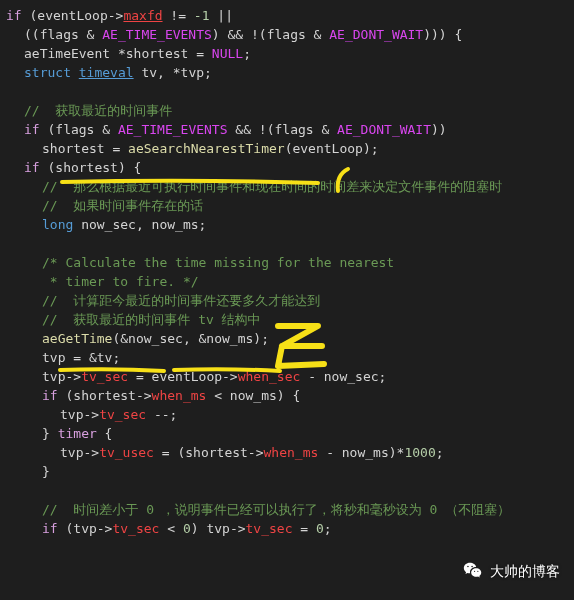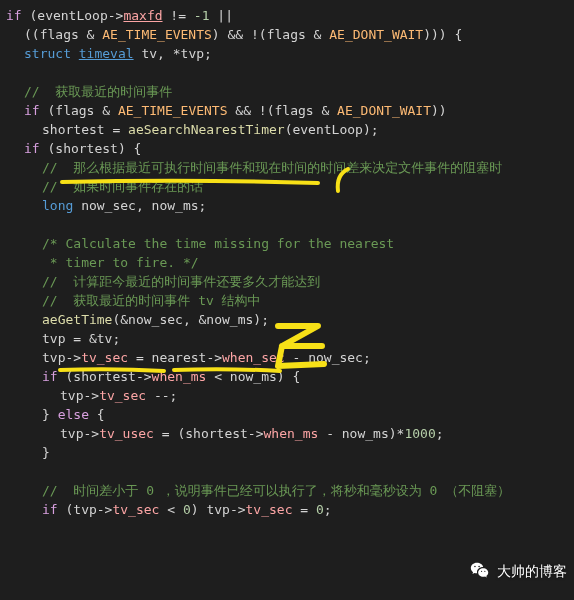--- a/index.html
+++ b/index.html
@@ -4,63 +4,64 @@
 <style>
 *{margin:0;padding:0;box-sizing:border-box}
 body{background:#1e1e1e;font-family:Consolas,Monaco,monospace;font-size:13px;line-height:19px;color:#d4d4d4;padding:6px 0 0 6px;width:574px;height:600px;overflow:hidden;position:relative}
 .line{white-space:pre}
 .kw{color:#d8a0df}
 .typ{color:#569cd6}
 .fn{color:#dcdcaa}
 .num{color:#b5cea8}
 .com{color:#6a9955}
 .op{color:#d4d4d4}
-.mac{color:#fdba74}
-.mbr{color:#fca5a5}
+.mac{color:#d946ef}
+.mbr{color:#ef4444}
 .ul{text-decoration:underline}
 .i1{padding-left:18px}
 .i2{padding-left:36px}
 .i3{padding-left:54px}
 .anno{position:absolute;pointer-events:none}
 .hl1{left:60px;top:172px;width:260px;height:8px}
 .hl1 svg,.hl2 svg,.hl3 svg,.hl4 svg,.hl5 svg{width:100%;height:100%}
 .hl2{left:330px;top:165px;width:30px;height:30px}
 .hl3{left:58px;top:360px;width:108px;height:8px}
 .hl4{left:270px;top:318px;width:60px;height:54px}
 .hl5{left:172px;top:360px;width:110px;height:8px}
-.watermark{position:absolute;right:7px;bottom:18px;display:flex;align-items:center;gap:6px;color:#fff;font-family:sans-serif;font-size:14px;text-shadow:0 0 3px rgba(0,0,0,.8)}
+.watermark{position:absolute;right:14px;bottom:18px;display:flex;align-items:center;gap:6px;color:#fff;font-family:sans-serif;font-size:14px;text-shadow:0 0 3px rgba(0,0,0,.8)}
 .wechat{width:22px;height:22px;border-radius:4px;display:flex;align-items:center;justify-content:center}
 .wechat svg{width:22px;height:22px}
 </style>
 </head>
 <body>
 
 <div>
 <div class="line"><span class="kw">if</span><span> (eventLoop</span><span class="op">-&gt;</span><span class="mbr ul">maxfd</span><span> != </span><span class="num">-1</span><span> ||</span></div>
 <div class="line i1"><span>((flags &amp; </span><span class="mac">AE_TIME_EVENTS</span><span>) &amp;&amp; !(flags &amp; </span><span class="mac">AE_DONT_WAIT</span><span>))) {</span></div>
+<div class="line i1"><span>aeTimeEvent *shortest = </span><span class="mac">NULL</span><span>;</span></div>
 <div class="line i1"><span class="typ">struct</span><span> </span><span class="typ ul">timeval</span><span> tv, *tvp;</span></div>
 <div class="line"><span> </span></div>
 <div class="line i1 com"><span>//  获取最近的时间事件</span></div>
 <div class="line i1"><span class="kw">if</span><span> (flags &amp; </span><span class="mac">AE_TIME_EVENTS</span><span> &amp;&amp; !(flags &amp; </span><span class="mac">AE_DONT_WAIT</span><span>))</span></div>
 <div class="line i2"><span>shortest = </span><span class="fn">aeSearchNearestTimer</span><span>(eventLoop);</span></div>
 <div class="line i1"><span class="kw">if</span><span> (shortest) {</span></div>
 <div class="line i2 com"><span>//  那么根据最近可执行时间事件和现在时间的时间差来决定文件事件的阻塞时</span></div>
 <div class="line i2 com"><span>//  如果时间事件存在的话</span></div>
 <div class="line i2"><span class="typ">long</span><span> now_sec, now_ms;</span></div>
 <div class="line"><span> </span></div>
 <div class="line i2 com"><span>/* Calculate the time missing for the nearest</span></div>
 <div class="line i2 com"><span> * timer to fire. */</span></div>
 <div class="line i2 com"><span>//  计算距今最近的时间事件还要多久才能达到</span></div>
 <div class="line i2 com"><span>//  获取最近的时间事件 tv 结构中</span></div>
 <div class="line i2"><span class="fn">aeGetTime</span><span>(&amp;now_sec, &amp;now_ms);</span></div>
 <div class="line i2"><span>tvp = &amp;tv;</span></div>
-<div class="line i2"><span>tvp</span><span class="op">-&gt;</span><span class="mbr">tv_sec</span><span> = nearest</span><span class="op">-&gt;</span><span class="mbr">when_sec</span><span> - now_sec;</span></div>
+<div class="line i2"><span>tvp</span><span class="op">-&gt;</span><span class="mbr">tv_sec</span><span> = eventLoop</span><span class="op">-&gt;</span><span class="mbr">when_sec</span><span> - now_sec;</span></div>
 <div class="line i2"><span class="kw">if</span><span> (shortest</span><span class="op">-&gt;</span><span class="mbr">when_ms</span><span> &lt; now_ms) {</span></div>
 <div class="line i3"><span>tvp</span><span class="op">-&gt;</span><span class="mbr">tv_sec</span><span> --;</span></div>
-<div class="line i2"><span>} </span><span class="kw">else</span><span> {</span></div>
+<div class="line i2"><span>} </span><span class="kw">timer</span><span> {</span></div>
 <div class="line i3"><span>tvp</span><span class="op">-&gt;</span><span class="mbr">tv_usec</span><span> = (shortest</span><span class="op">-&gt;</span><span class="mbr">when_ms</span><span> - now_ms)*</span><span class="num">1000</span><span>;</span></div>
 <div class="line i2"><span>}</span></div>
 <div class="line"><span> </span></div>
 <div class="line i2 com"><span>//  时间差小于 0 ，说明事件已经可以执行了，将秒和毫秒设为 0 （不阻塞）</span></div>
 <div class="line i2"><span class="kw">if</span><span> (tvp</span><span class="op">-&gt;</span><span class="mbr">tv_sec</span><span> &lt; </span><span class="num">0</span><span>) tvp</span><span class="op">-&gt;</span><span class="mbr">tv_sec</span><span> = </span><span class="num">0</span><span>;</span></div>
 </div>
 
 <div class="anno hl1"><svg viewBox="0 0 260 8">
       <path d="M2,4 Q130,1 258,5" stroke="#f7e017" stroke-width="4" fill="none" stroke-linecap="round"></path>
     </svg></div>

